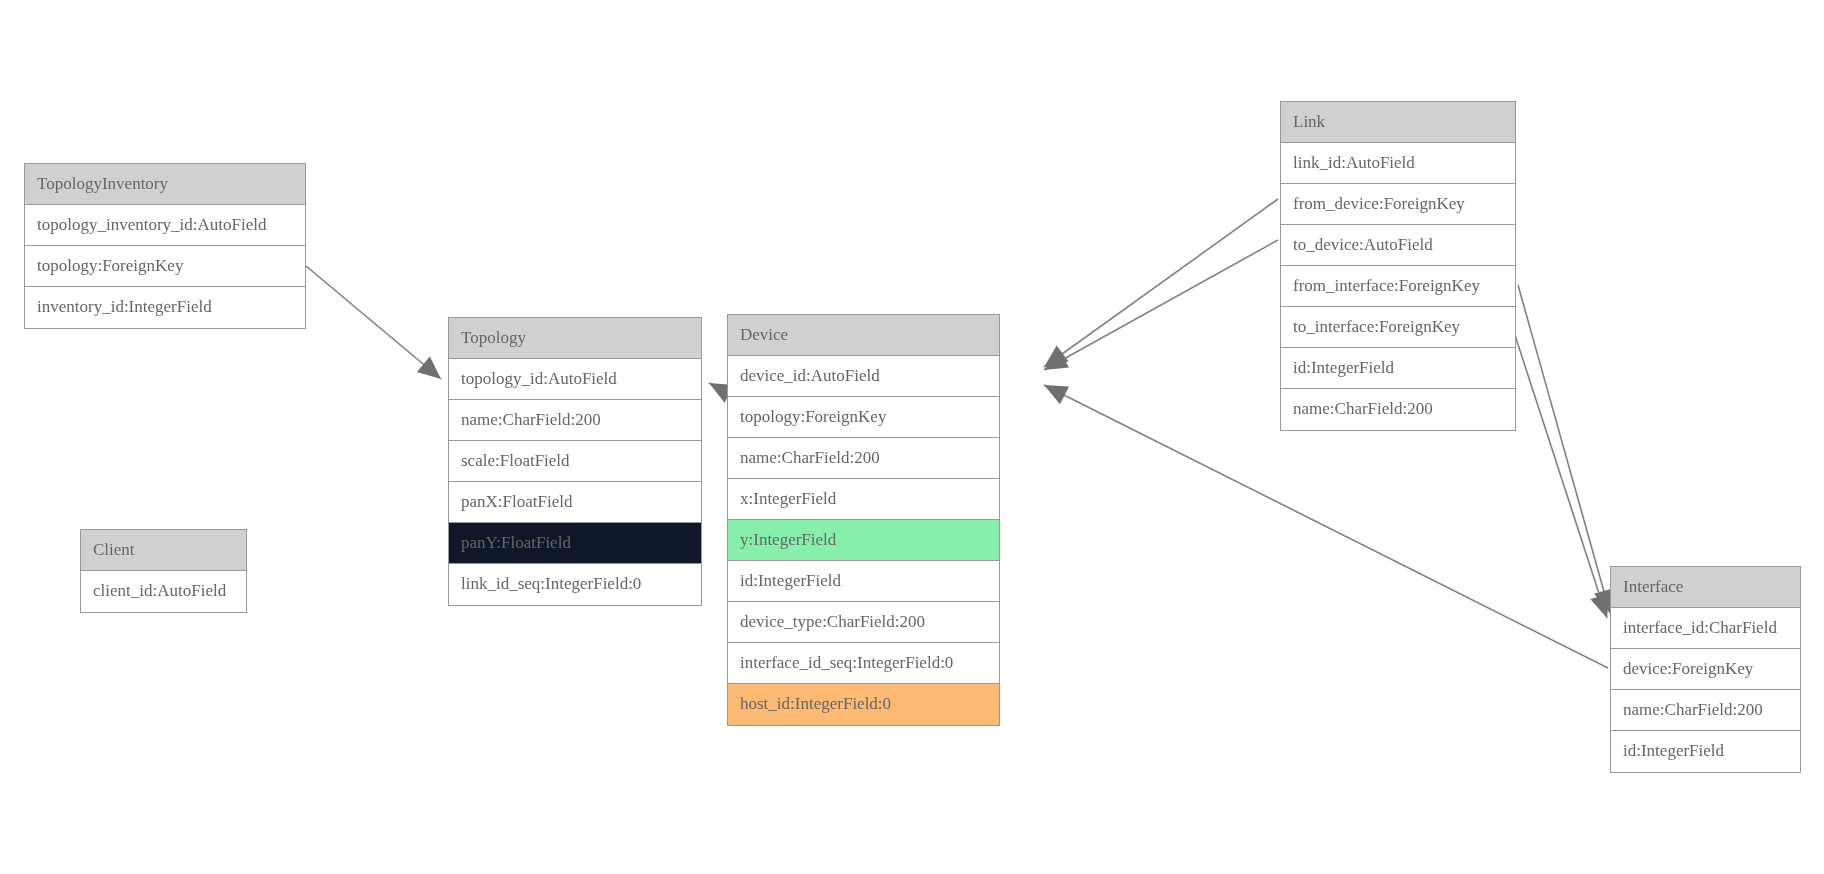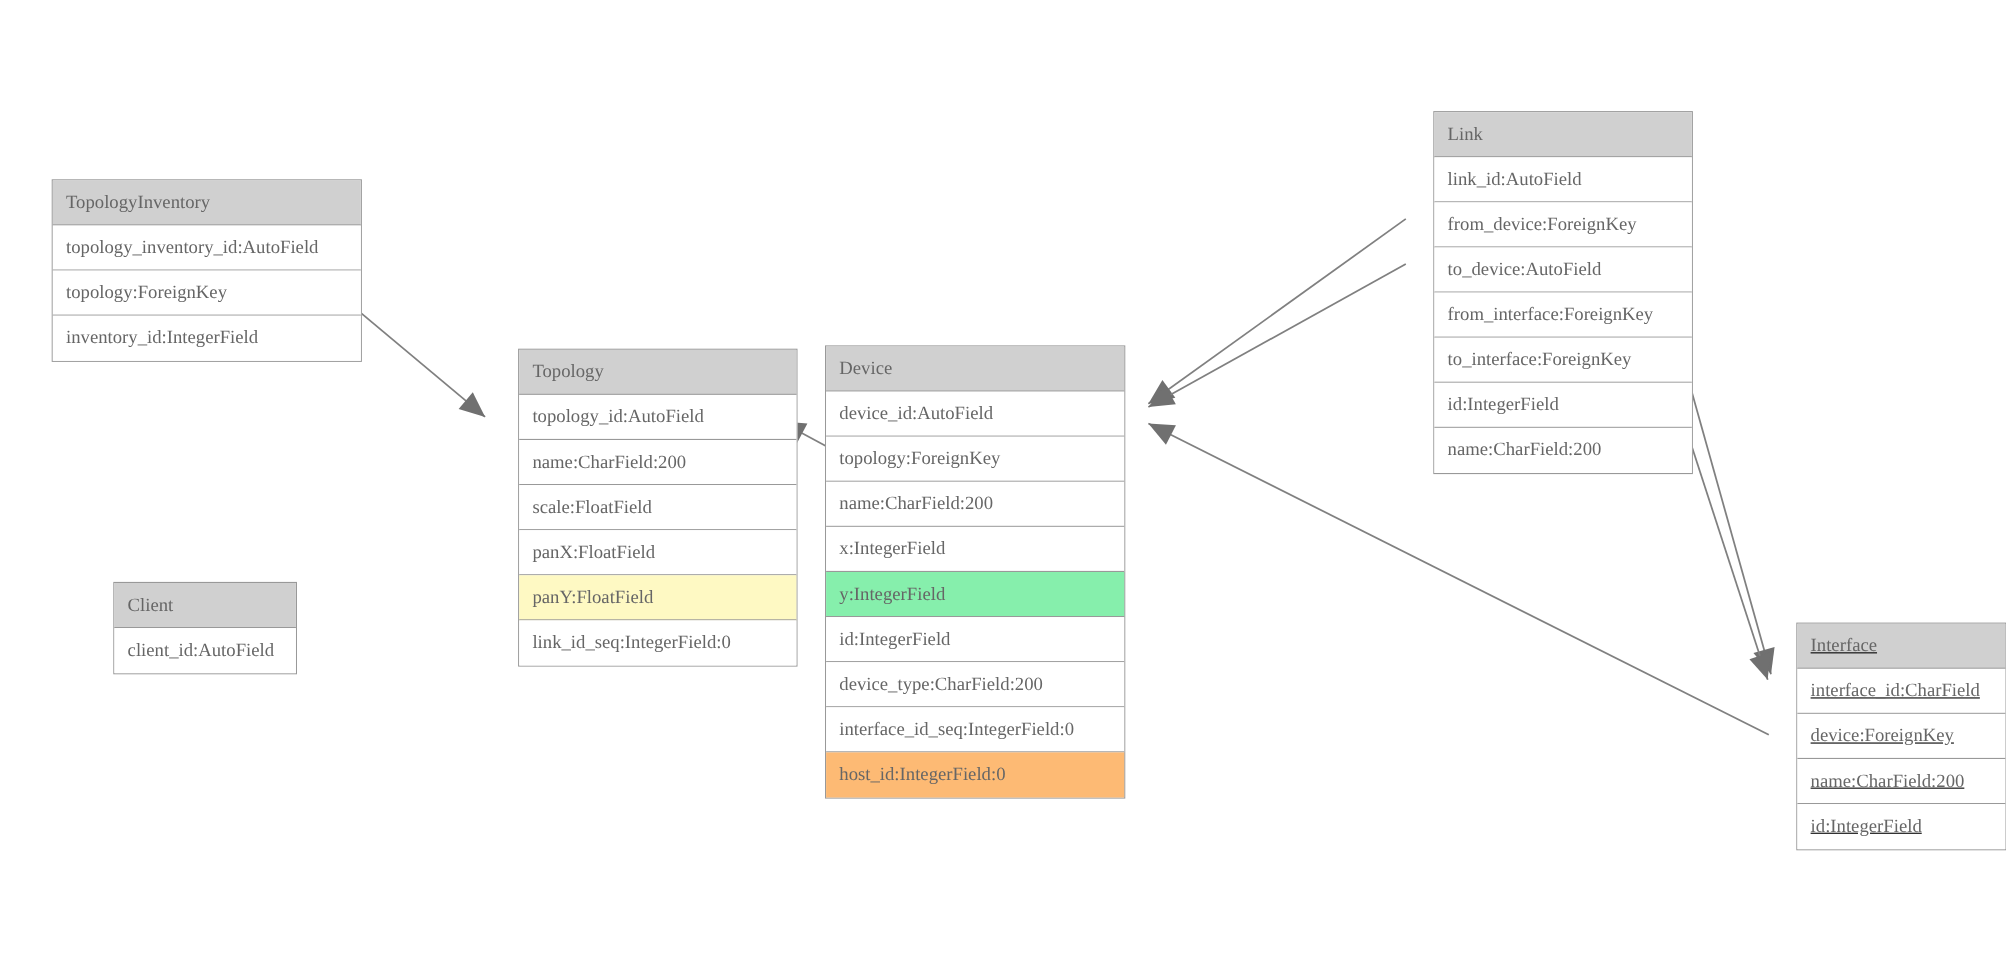--- a/index.html
+++ b/index.html
@@ -25,21 +25,20 @@
     top: 0;
     width: 1824px;
     height: 874px;
     pointer-events: none;
   }
   .entity-box {
     position: absolute;
     box-sizing: border-box;
     border: 1px solid #999999;
     background: #ffffff;
-    margin-left: 23px;
   }
   .entity-header {
     box-sizing: border-box;
     background: #d0d0d0;
     border-bottom: 1px solid #999999;
     color: #666666;
     font-size: 17px;
     line-height: 40px;
     height: 41px;
     padding: 0 0 0 12px;
@@ -108,21 +107,21 @@
       <div class="entity-box" style="left: 80px; top: 529px; width: 167px; border-color: rgb(153, 153, 153);">
         <div class="entity-header" style="background: rgb(208, 208, 208); color: rgb(102, 102, 102); border-bottom-color: rgb(153, 153, 153);">Client</div>
         <div class="entity-field last" style="color: rgb(102, 102, 102); border-bottom-color: rgb(153, 153, 153); background: rgb(255, 255, 255);">client_id:AutoField</div>
       </div>
       <div class="entity-box" style="left: 448px; top: 317px; width: 254px; border-color: rgb(153, 153, 153);">
         <div class="entity-header" style="background: rgb(208, 208, 208); color: rgb(102, 102, 102); border-bottom-color: rgb(153, 153, 153);">Topology</div>
         <div class="entity-field" style="color: rgb(102, 102, 102); border-bottom-color: rgb(153, 153, 153); background: rgb(255, 255, 255);">topology_id:AutoField</div>
         <div class="entity-field" style="color: rgb(102, 102, 102); border-bottom-color: rgb(153, 153, 153); background: rgb(255, 255, 255);">name:CharField:200</div>
         <div class="entity-field" style="color: rgb(102, 102, 102); border-bottom-color: rgb(153, 153, 153); background: rgb(255, 255, 255);">scale:FloatField</div>
         <div class="entity-field" style="color: rgb(102, 102, 102); border-bottom-color: rgb(153, 153, 153); background: rgb(255, 255, 255);">panX:FloatField</div>
-        <div class="entity-field" style="color: rgb(102, 102, 102); border-bottom-color: rgb(153, 153, 153); background: #fef9c3;">panY:FloatField</div>
+        <div class="entity-field" style="color: rgb(102, 102, 102); border-bottom-color: rgb(153, 153, 153); background: #0f172a;">panY:FloatField</div>
         <div class="entity-field last" style="color: rgb(102, 102, 102); border-bottom-color: rgb(153, 153, 153); background: rgb(255, 255, 255);">link_id_seq:IntegerField:0</div>
       </div>
       <div class="entity-box" style="left: 727px; top: 314px; width: 273px; border-color: rgb(153, 153, 153);">
         <div class="entity-header" style="background: rgb(208, 208, 208); color: rgb(102, 102, 102); border-bottom-color: rgb(153, 153, 153);">Device</div>
         <div class="entity-field" style="color: rgb(102, 102, 102); border-bottom-color: rgb(153, 153, 153); background: rgb(255, 255, 255);">device_id:AutoField</div>
         <div class="entity-field" style="color: rgb(102, 102, 102); border-bottom-color: rgb(153, 153, 153); background: rgb(255, 255, 255);">topology:ForeignKey</div>
         <div class="entity-field" style="color: rgb(102, 102, 102); border-bottom-color: rgb(153, 153, 153); background: rgb(255, 255, 255);">name:CharField:200</div>
         <div class="entity-field" style="color: rgb(102, 102, 102); border-bottom-color: rgb(153, 153, 153); background: rgb(255, 255, 255);">x:IntegerField</div>
         <div class="entity-field" style="color: rgb(102, 102, 102); border-bottom-color: rgb(153, 153, 153); background: #86efac;">y:IntegerField</div>
         <div class="entity-field" style="color: rgb(102, 102, 102); border-bottom-color: rgb(153, 153, 153); background: rgb(255, 255, 255);">id:IntegerField</div>
@@ -133,21 +132,21 @@
       <div class="entity-box" style="left: 1280px; top: 101px; width: 236px; border-color: rgb(153, 153, 153);">
         <div class="entity-header" style="background: rgb(208, 208, 208); color: rgb(102, 102, 102); border-bottom-color: rgb(153, 153, 153);">Link</div>
         <div class="entity-field" style="color: rgb(102, 102, 102); border-bottom-color: rgb(153, 153, 153); background: rgb(255, 255, 255);">link_id:AutoField</div>
         <div class="entity-field" style="color: rgb(102, 102, 102); border-bottom-color: rgb(153, 153, 153); background: rgb(255, 255, 255);">from_device:ForeignKey</div>
         <div class="entity-field" style="color: rgb(102, 102, 102); border-bottom-color: rgb(153, 153, 153); background: rgb(255, 255, 255);">to_device:AutoField</div>
         <div class="entity-field" style="color: rgb(102, 102, 102); border-bottom-color: rgb(153, 153, 153); background: rgb(255, 255, 255);">from_interface:ForeignKey</div>
         <div class="entity-field" style="color: rgb(102, 102, 102); border-bottom-color: rgb(153, 153, 153); background: rgb(255, 255, 255);">to_interface:ForeignKey</div>
         <div class="entity-field" style="color: rgb(102, 102, 102); border-bottom-color: rgb(153, 153, 153); background: rgb(255, 255, 255);">id:IntegerField</div>
         <div class="entity-field last" style="color: rgb(102, 102, 102); border-bottom-color: rgb(153, 153, 153); background: rgb(255, 255, 255);">name:CharField:200</div>
       </div>
-      <div class="entity-box" style="left: 1610px; top: 566px; width: 191px; border-color: rgb(153, 153, 153); text-decoration: underline;">
+      <div class="entity-box" style="left: 1610px; top: 566px; width: 191px; border-color: rgb(153, 153, 153);">
         <div class="entity-header" style="background: rgb(208, 208, 208); color: rgb(102, 102, 102); border-bottom-color: rgb(153, 153, 153);">Interface</div>
         <div class="entity-field" style="color: rgb(102, 102, 102); border-bottom-color: rgb(153, 153, 153); background: rgb(255, 255, 255);">interface_id:CharField</div>
         <div class="entity-field" style="color: rgb(102, 102, 102); border-bottom-color: rgb(153, 153, 153); background: rgb(255, 255, 255);">device:ForeignKey</div>
         <div class="entity-field" style="color: rgb(102, 102, 102); border-bottom-color: rgb(153, 153, 153); background: rgb(255, 255, 255);">name:CharField:200</div>
         <div class="entity-field last" style="color: rgb(102, 102, 102); border-bottom-color: rgb(153, 153, 153); background: rgb(255, 255, 255);">id:IntegerField</div>
       </div>
     </div>
 
 </div>
 

